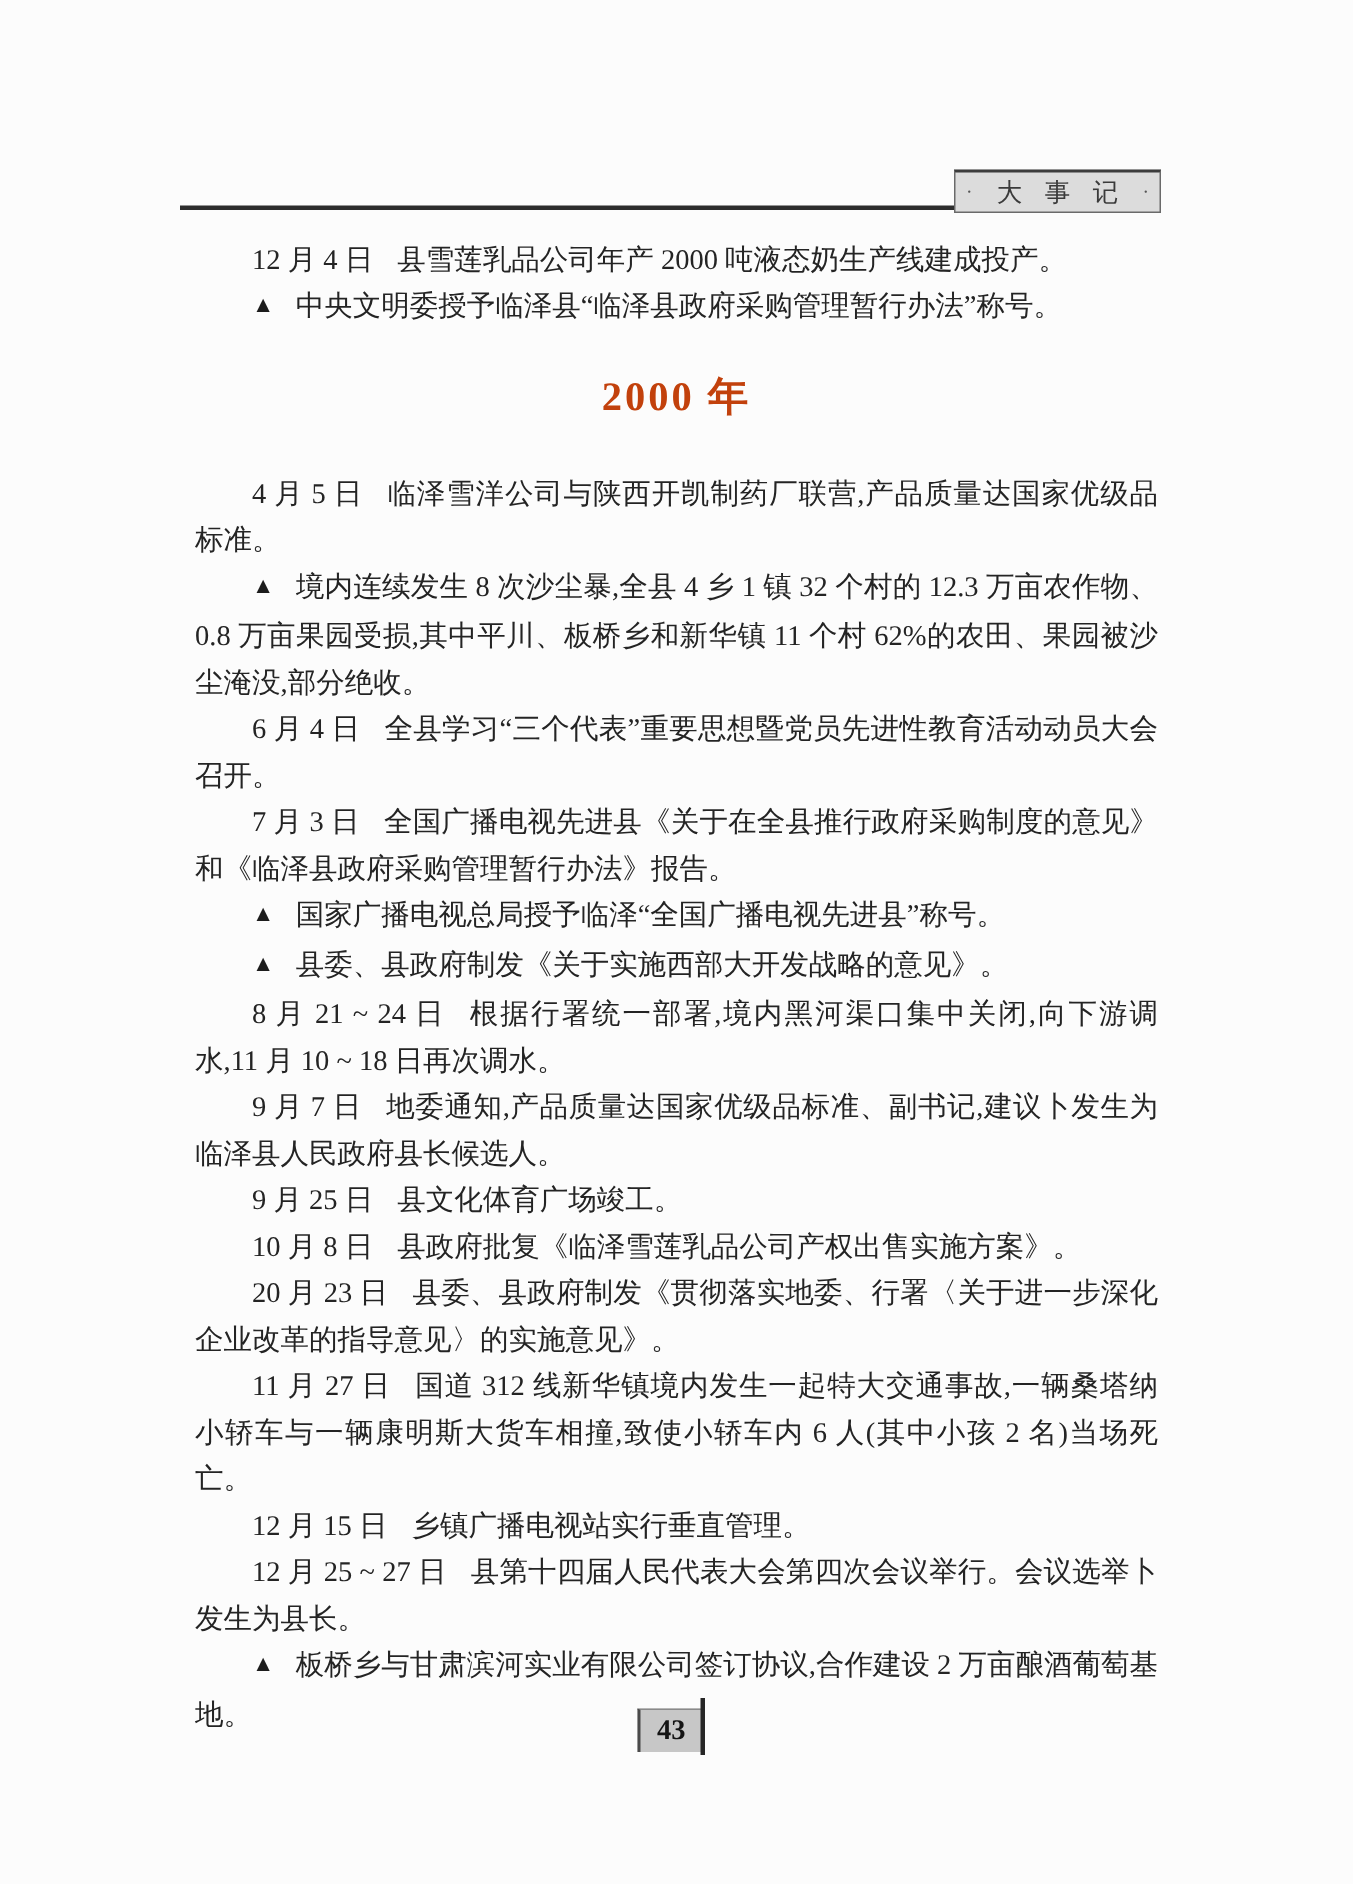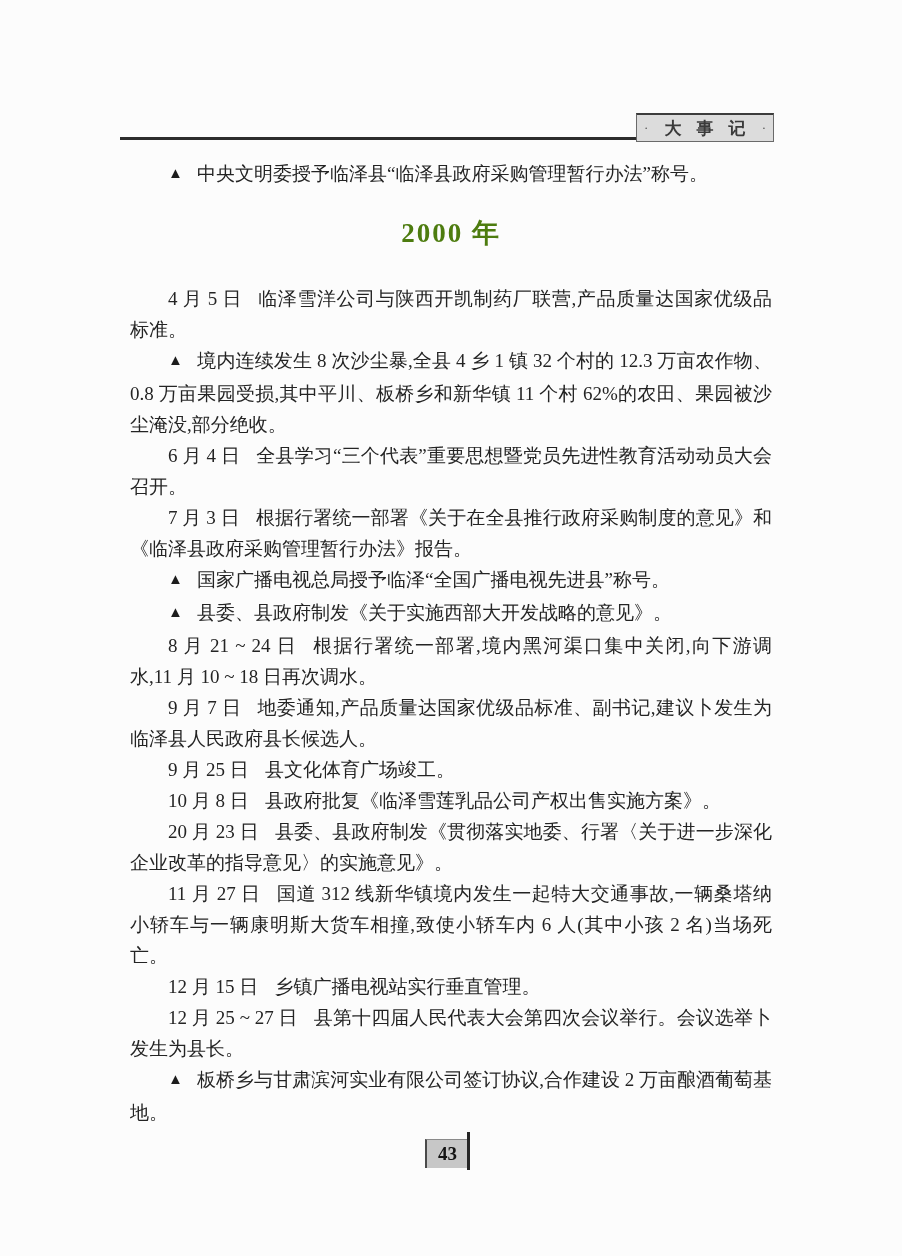--- a/index.html
+++ b/index.html
@@ -18,30 +18,30 @@
   .header-tab {
     position:absolute; right:0; bottom:-2px;
     width:138px; height:29px; box-sizing:border-box;
     background:#dcdcdc;
     border:1px solid #6a6a6a; border-top:2px solid #3c3c3c;
     display:flex; align-items:center; justify-content:space-between;
     padding:0 7px;
     font-size:17px; color:#3a3a3a;
   }
   .header-tab .dot { font-size:13px; color:#555; }
-  .header-tab .tab-label { letter-spacing:15px; margin-right:-15px; font-weight:700; }
+  .header-tab .tab-label { letter-spacing:15px; margin-right:-15px; font-weight:400; }
   
   .content {
     position:absolute; top:158px; left:130px; width:642px;
     font-size:19px; line-height:31px;
     text-align:justify;
   }
   .year-heading {
     font-size:27px; font-weight:bold; text-align:center;
-    letter-spacing:2px; margin:27px 0 34px 0; color:#4d7c0f;
+    letter-spacing:2px; margin:27px 0 34px 0; color:#c2410c;
   }
   .entry { margin:0; text-indent:2em; }
   .entry .date   { margin-right:0.85em; white-space:nowrap; }
   .entry .marker { margin-right:0.95em; font-size:15px; position:relative; top:-2px; color:#1c1c1c; }
   
   .page-num-box {
     position:absolute; left:425px; top:1139px;
     width:43px; height:29px; box-sizing:border-box;
     background:#c7c7c7;
     border-top:1px solid #8a8a8a; border-left:2px solid #4a4a4a;
@@ -62,28 +62,29 @@
     <div class="header-rule"></div>
     <div class="header-tab">
       <span class="dot">·</span>
       <span class="tab-label">大事记</span>
       <span class="dot">·</span>
     </div>
   </div>
 
   <div class="content">
     <div id="pre-entries">
+        <p class="entry"><span class="date">12 月 4 日</span><span class="text">县雪莲乳品公司年产 2000 吨液态奶生产线建成投产。</span></p>
         <p class="entry"><span class="marker">▲</span><span class="text">中央文明委授予临泽县“临泽县政府采购管理暂行办法”称号。</span></p>
       </div>
     <h1 class="year-heading">2000 年</h1>
     <div id="entries">
         <p class="entry"><span class="date">4 月 5 日</span><span class="text">临泽雪洋公司与陕西开凯制药厂联营,产品质量达国家优级品标准。</span></p>
         <p class="entry"><span class="marker">▲</span><span class="text">境内连续发生 8 次沙尘暴,全县 4 乡 1 镇 32 个村的 12.3 万亩农作物、0.8 万亩果园受损,其中平川、板桥乡和新华镇 11 个村 62%的农田、果园被沙尘淹没,部分绝收。</span></p>
         <p class="entry"><span class="date">6 月 4 日</span><span class="text">全县学习“三个代表”重要思想暨党员先进性教育活动动员大会召开。</span></p>
-        <p class="entry"><span class="date">7 月 3 日</span><span class="text">根据行署统一部署《关于在全县推行政府采购制度的意见》和《临泽县政府采购管理暂行办法》报告。</span></p>
+        <p class="entry"><span class="date">7 月 3 日</span><span class="text">全国广播电视先进县《关于在全县推行政府采购制度的意见》和《临泽县政府采购管理暂行办法》报告。</span></p>
         <p class="entry"><span class="marker">▲</span><span class="text">国家广播电视总局授予临泽“全国广播电视先进县”称号。</span></p>
         <p class="entry"><span class="marker">▲</span><span class="text">县委、县政府制发《关于实施西部大开发战略的意见》。</span></p>
         <p class="entry"><span class="date">8 月 21 ~ 24 日</span><span class="text">根据行署统一部署,境内黑河渠口集中关闭,向下游调水,11 月 10 ~ 18 日再次调水。</span></p>
         <p class="entry"><span class="date">9 月 7 日</span><span class="text">地委通知,产品质量达国家优级品标准、副书记,建议卜发生为临泽县人民政府县长候选人。</span></p>
         <p class="entry"><span class="date">9 月 25 日</span><span class="text">县文化体育广场竣工。</span></p>
         <p class="entry"><span class="date">10 月 8 日</span><span class="text">县政府批复《临泽雪莲乳品公司产权出售实施方案》。</span></p>
         <p class="entry"><span class="date">20 月 23 日</span><span class="text">县委、县政府制发《贯彻落实地委、行署〈关于进一步深化企业改革的指导意见〉的实施意见》。</span></p>
         <p class="entry"><span class="date">11 月 27 日</span><span class="text">国道 312 线新华镇境内发生一起特大交通事故,一辆桑塔纳小轿车与一辆康明斯大货车相撞,致使小轿车内 6 人(其中小孩 2 名)当场死亡。</span></p>
         <p class="entry"><span class="date">12 月 15 日</span><span class="text">乡镇广播电视站实行垂直管理。</span></p>
         <p class="entry"><span class="date">12 月 25 ~ 27 日</span><span class="text">县第十四届人民代表大会第四次会议举行。会议选举卜发生为县长。</span></p>

